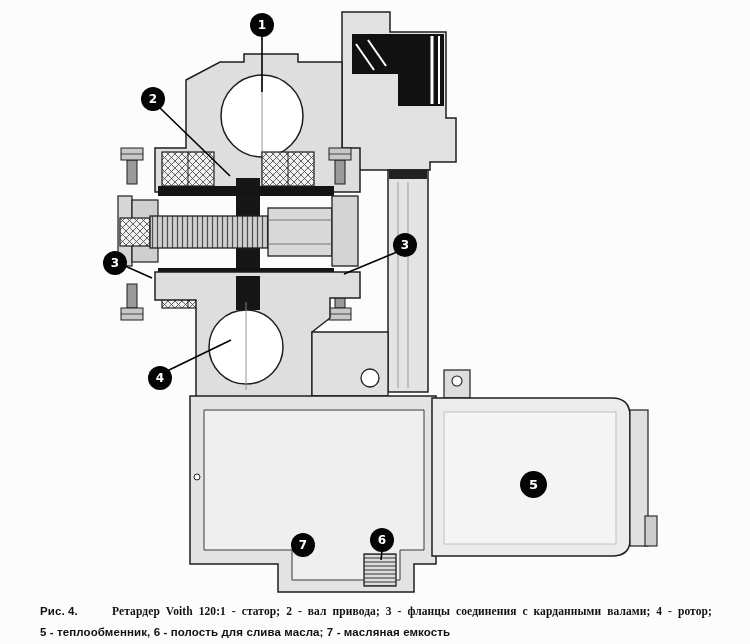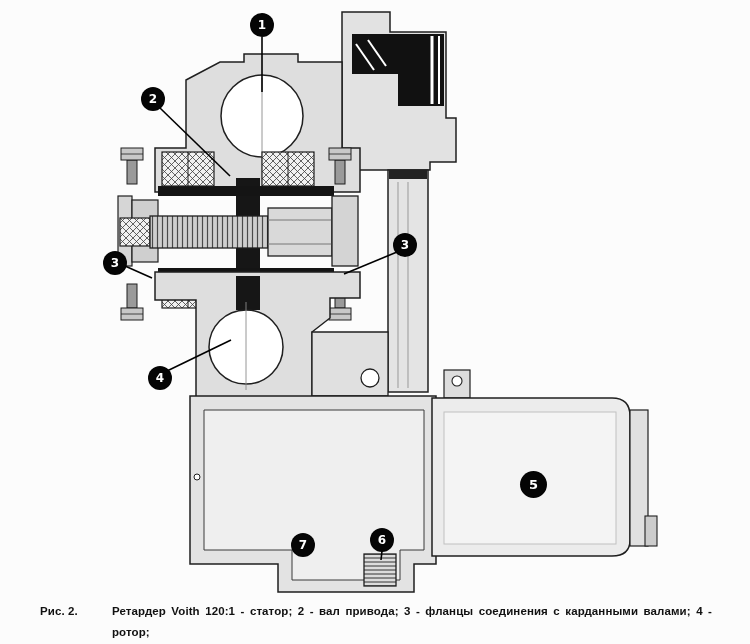--- a/index.html
+++ b/index.html
@@ -25,21 +25,21 @@
   .caption{
     padding:3px 38px 0 40px;
     color:#111;
     font-size:11.5px;
     font-weight:bold;
     line-height:21px;
     letter-spacing:0.1px;
   }
   .cap1{display:flex;}
   .cap-label{flex:none;width:72px;}
-  .cap-text{flex:1;text-align:justify;text-align-last:justify;}
+  .cap-text{flex:1;text-align:justify;text-align-last:justify;font-family:Liberation Serif, serif;}
   .cap2{margin-top:0;}
 </style>
 </head>
 <body>
 
 <div class="page">
   <div class="figure">
 
     <svg width="750" height="598" viewBox="0 0 750 598" xmlns="http://www.w3.org/2000/svg">
       <defs>
@@ -165,18 +165,18 @@
     <div class="callout" style="left:104px;top:252px;">3</div>
     <div class="callout" style="left:394px;top:234px;">3</div>
     <div class="callout" style="left:149px;top:367px;">4</div>
     <div class="callout big" style="left:521px;top:472px;">5</div>
     <div class="callout" style="left:371px;top:529px;">6</div>
     <div class="callout" style="left:292px;top:534px;">7</div>
   </div>
 
   <div class="caption">
     <div class="cap1">
-      <span class="cap-label">Рис. 2.</span>
+      <span class="cap-label">Рис. 4.</span>
       <span class="cap-text"><span>Ретардер Voith 120:</span><span>1 - статор; 2 - вал привода; 3 - фланцы соединения с карданными валами; 4 - ротор;</span></span>
     </div>
     <div class="cap2">5 - теплообменник, 6 - полость для слива масла; 7 - масляная емкость</div>
   </div>
 </div>
 
 </body></html>

